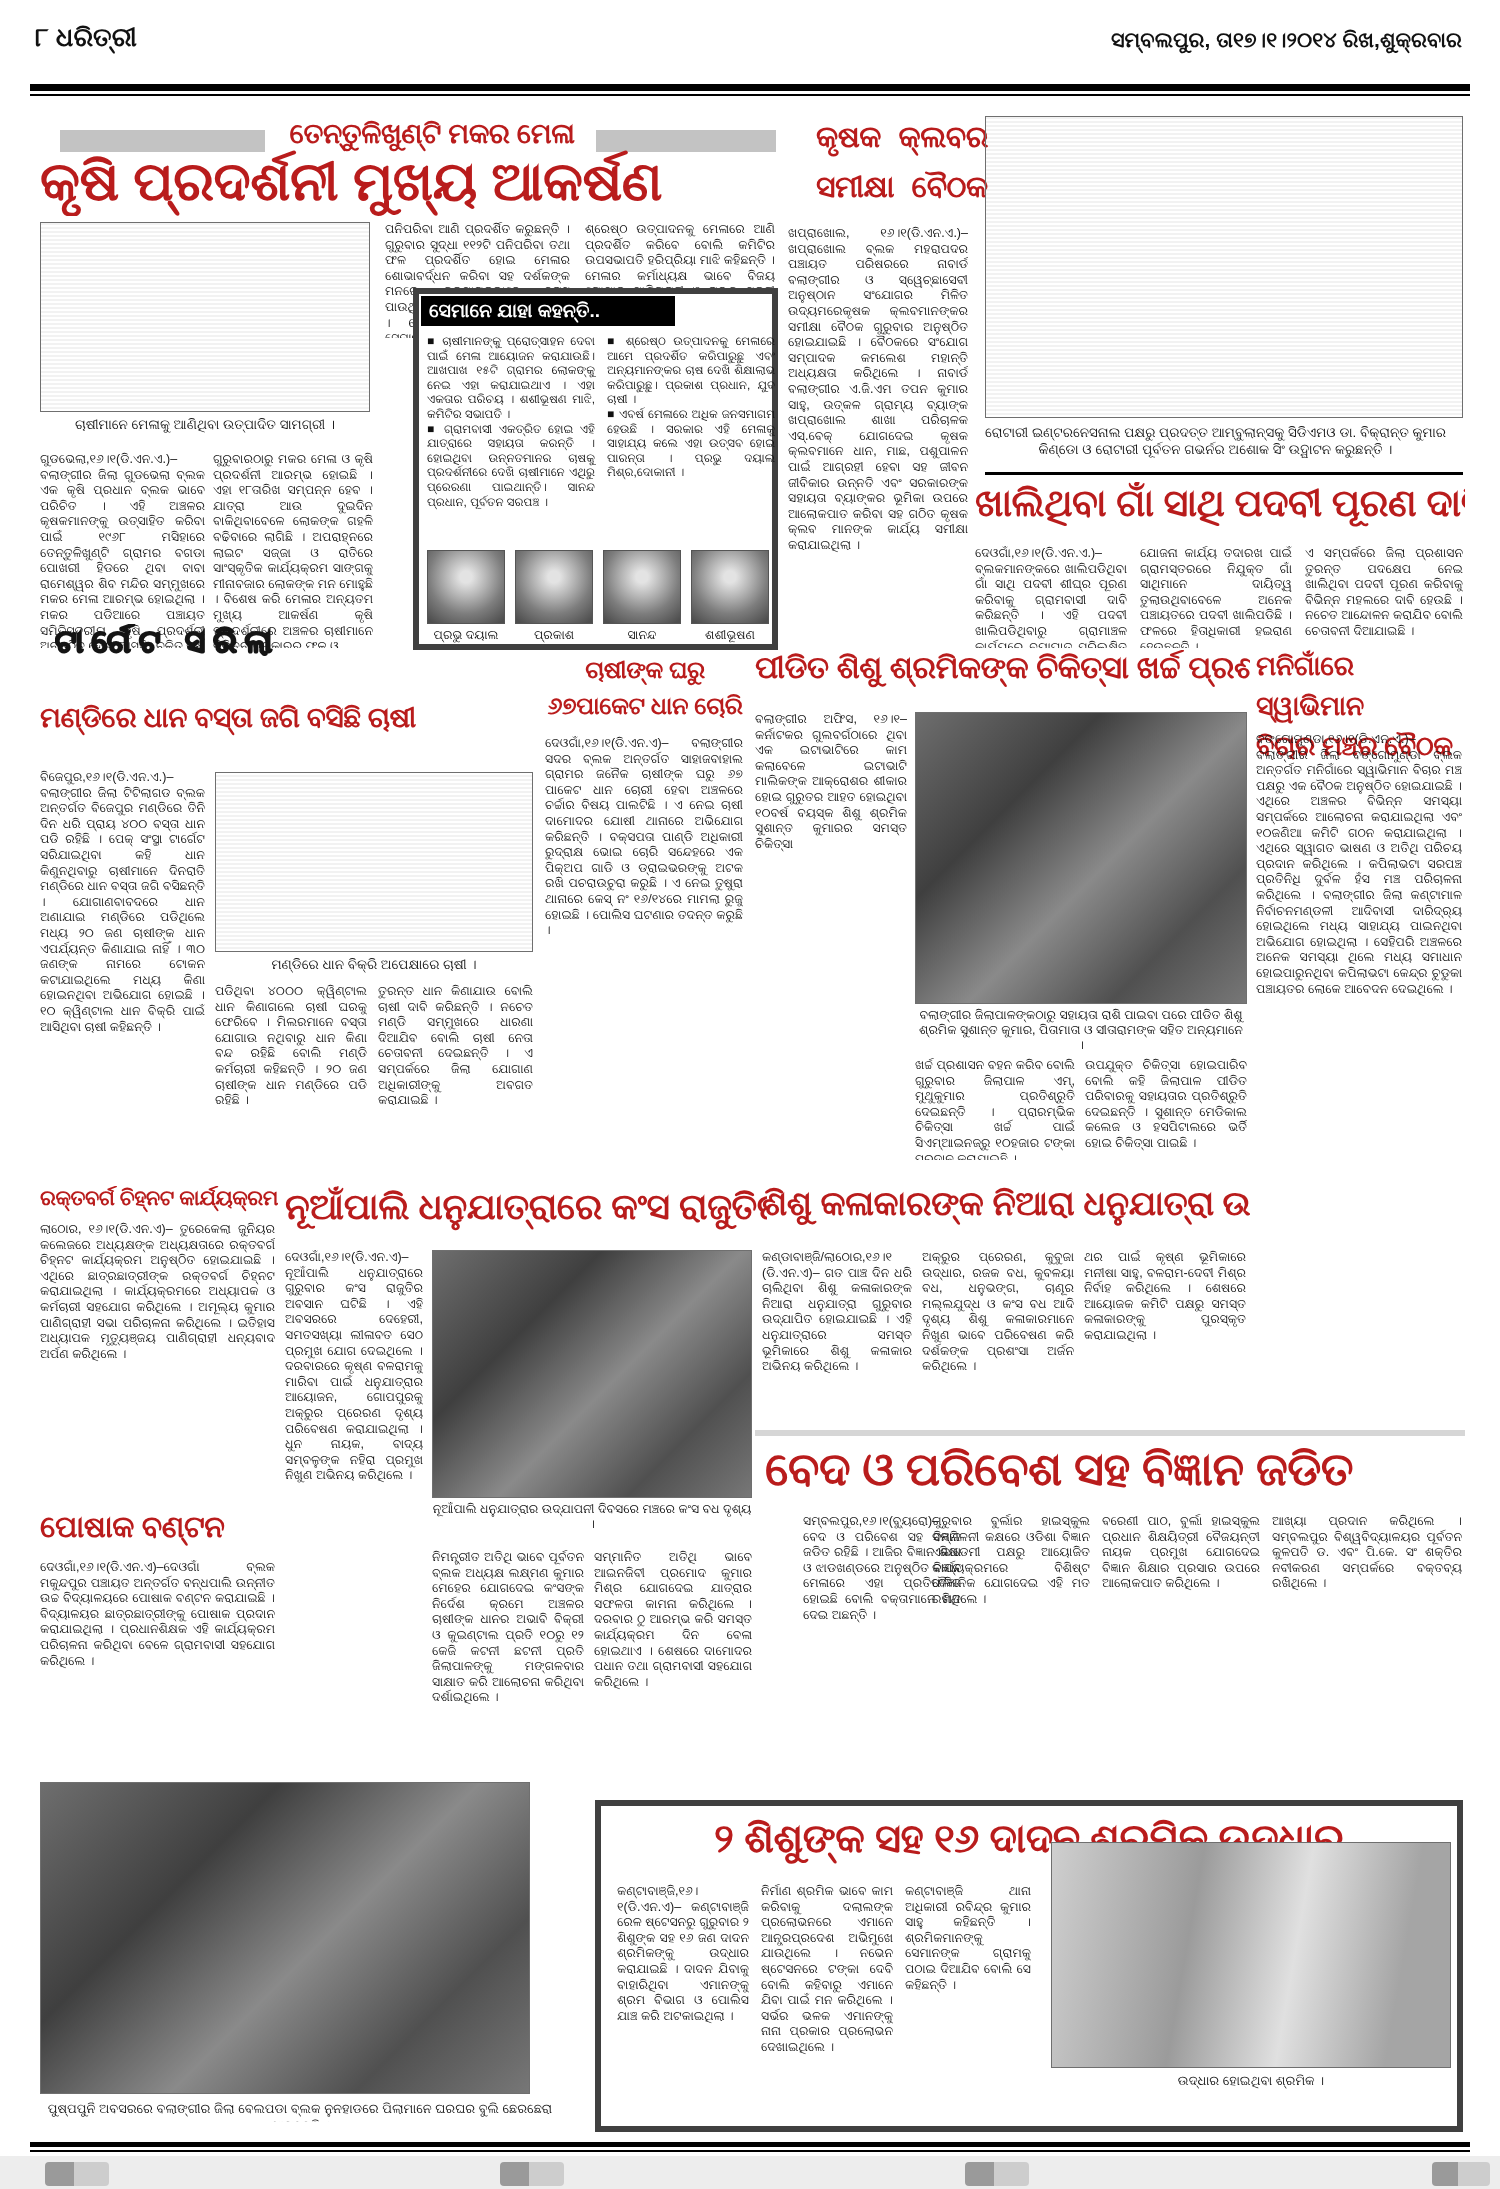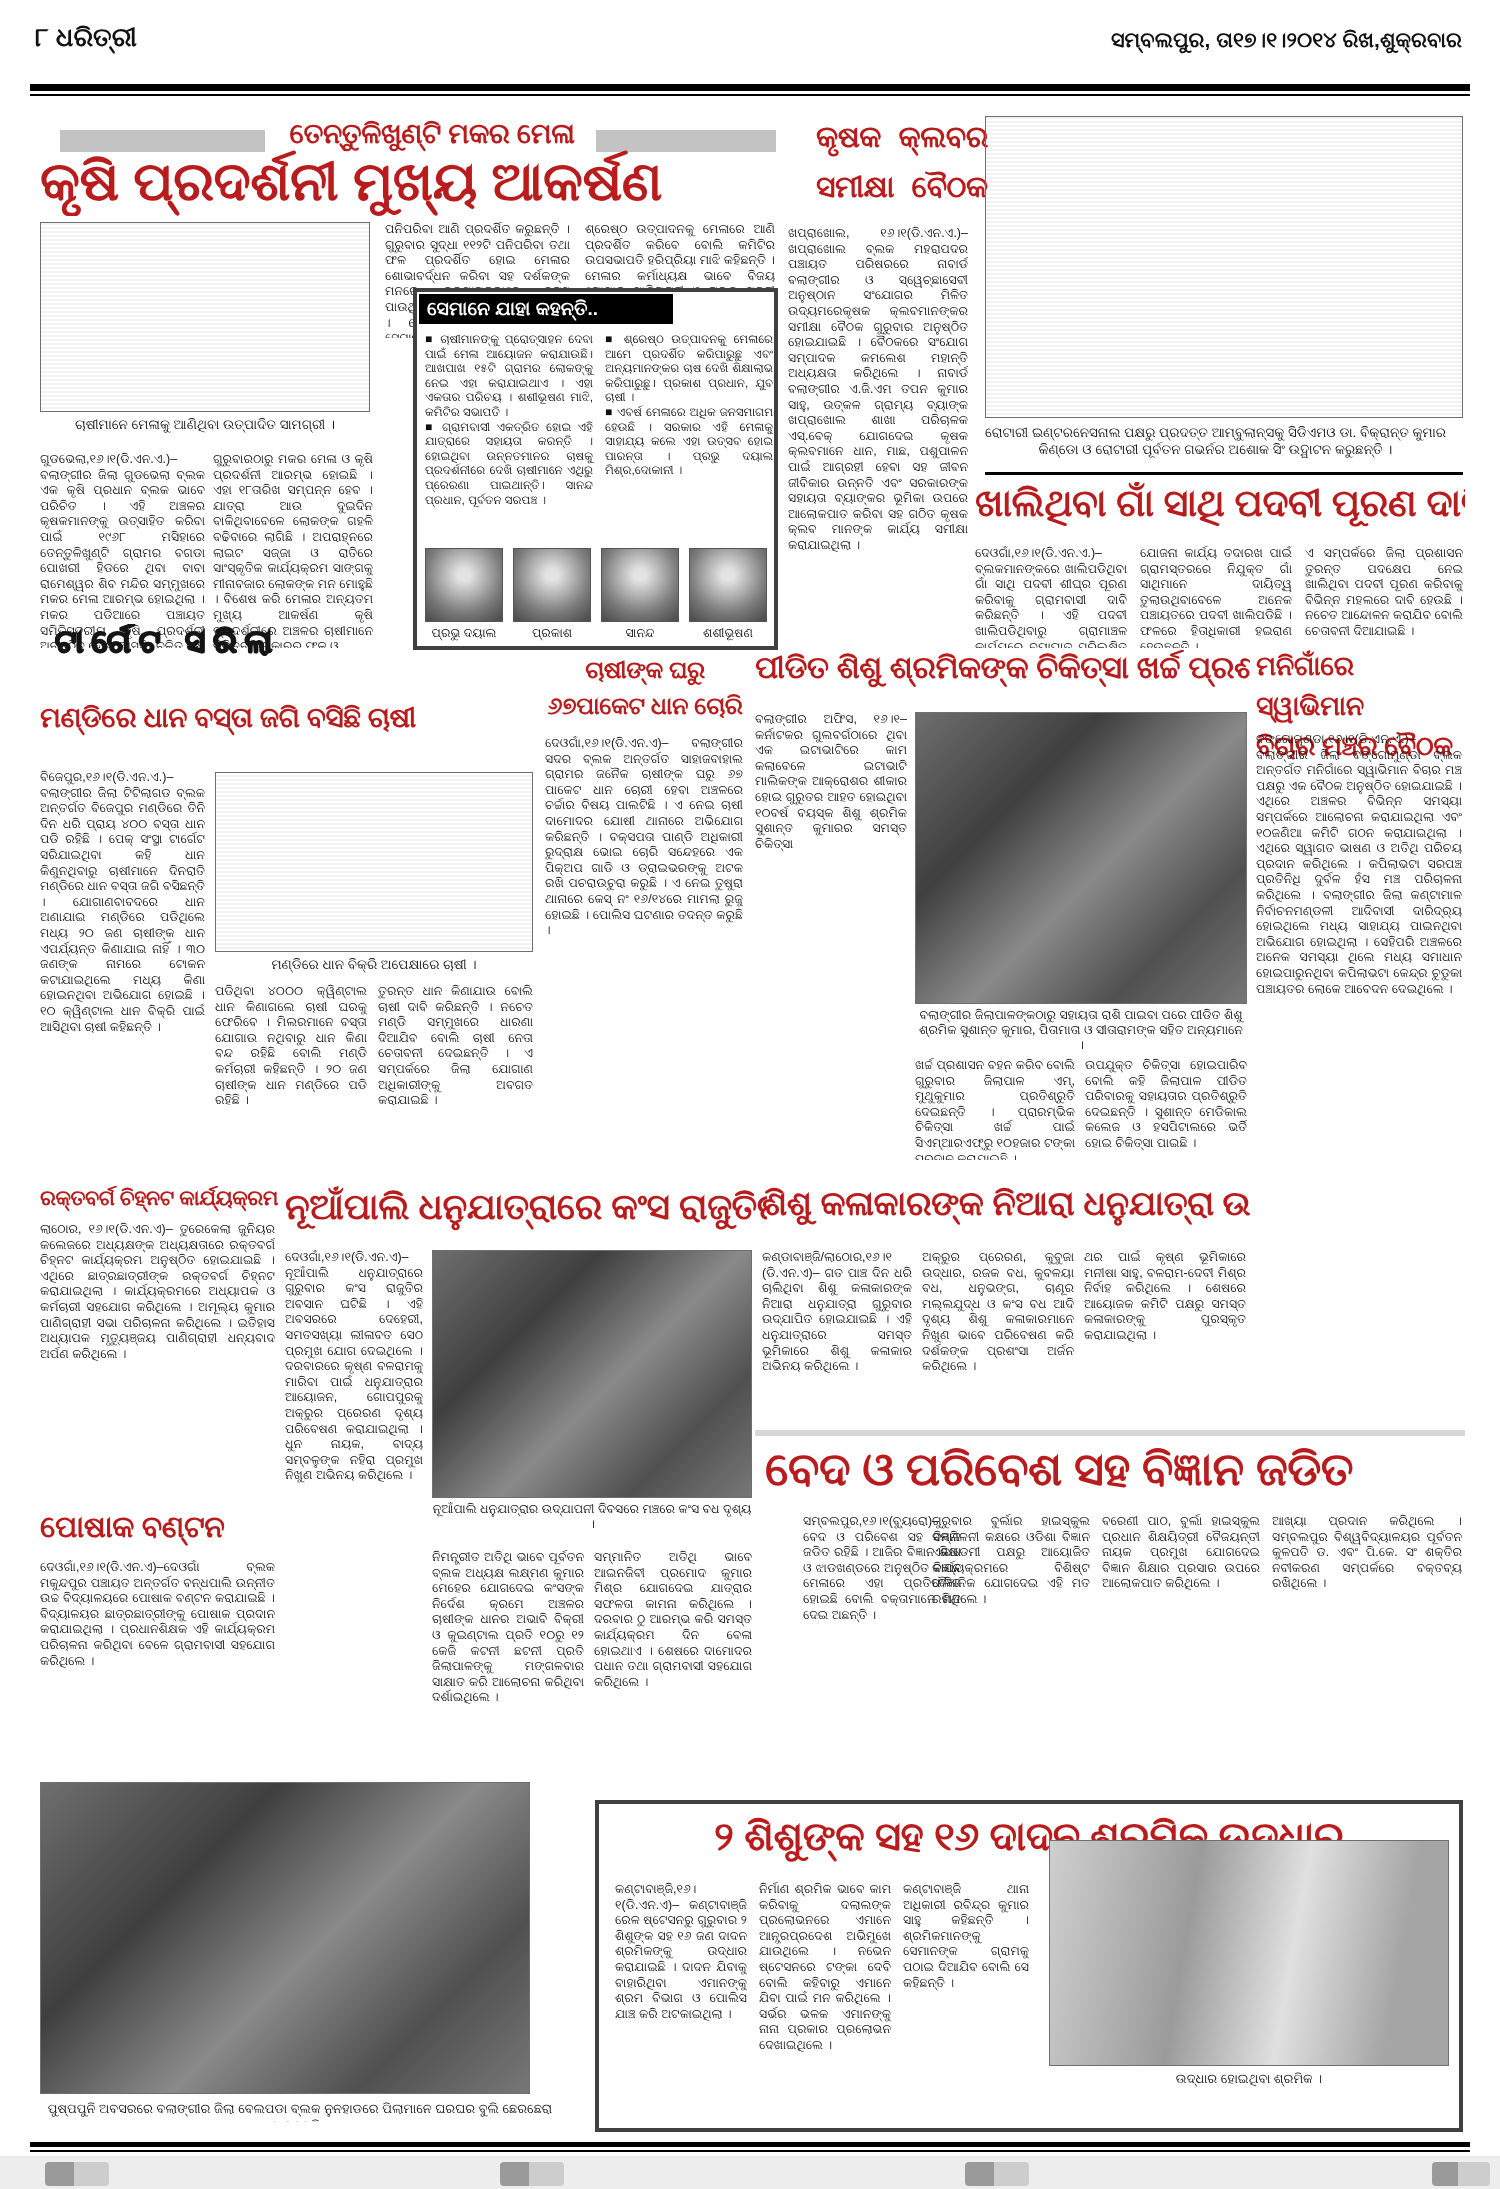--- a/index.html
+++ b/index.html
@@ -10,21 +10,21 @@
   .hl{font-weight:700;color:#b91c1c;letter-spacing:-0.5px;}
   .cap{font-size:13.5px;line-height:17px;text-align:center;color:#111;overflow:hidden;}
   .photo{border:1px solid #6f6f6f;box-sizing:border-box;
          background:linear-gradient(118deg,#9e9e9e 0%,#707070 22%,#bdbdbd 44%,#7c7c7c 62%,#a8a8a8 83%,#8a8a8a 100%);}
   .photo.dark{background:linear-gradient(135deg,#6e6e6e,#3f3f3f 30%,#8a8a8a 55%,#505050 78%,#777 100%);}
   .photo.light{background:linear-gradient(100deg,#cfcfcf,#9b9b9b 35%,#e0e0e0 60%,#a5a5a5 85%);}
   .grain{background-image:repeating-linear-gradient(0deg,rgba(255,255,255,.08) 0 2px,rgba(0,0,0,.05) 2px 4px);}
   .kickbar{background:#c3c3c3;}
   .rule{background:#000;}
   .grayrule{background:#d6d6d6;}
-  .quotebox{border:4px solid #404040;box-sizing:border-box;background:#fff;}
+  .quotebox{border:6px solid #404040;box-sizing:border-box;background:#fff;}
   .qtitle{background:#000;color:#fff;font-weight:700;font-size:19px;line-height:30px;padding-left:8px;overflow:hidden;white-space:nowrap;}
   .portrait{border:1px solid #555;box-sizing:border-box;
             background:radial-gradient(circle at 50% 36%,#e3e3e3 10%,#b5b5b5 34%,#7d7d7d 62%,#4e4e4e 95%);}
   .pname{font-size:12.5px;font-weight:400;text-align:center;overflow:hidden;white-space:nowrap;}
   .outline{color:#fff;-webkit-text-stroke:2px #141414;text-shadow:0 0 1px #000;}
   .nowrap{white-space:nowrap;overflow:hidden;}
   .pill{border-radius:4px;background:linear-gradient(90deg,#9a9a9a 0 45%,#cdcdcd 45% 100%);}
 </style>
 </head>
 <body>
@@ -92,21 +92,21 @@
   <div class="abs hl" style="left:545px;top:652px;width:200px;font-size:24px;line-height:36px;text-align:center;">
     <div>ଚାଷୀଙ୍କ ଘରୁ</div>
     <div>୬୭ପାକେଟ ଧାନ ଚୋରି</div>
   </div>
   <div class="abs body" style="left:545px;top:736px;width:198px;height:424px;">ଦେଓଗାଁ,୧୬।୧(ଡି.ଏନ.ଏ)– ବଲାଙ୍ଗୀର ସଦର ବ୍ଲକ ଅନ୍ତର୍ଗତ ସାହାଜବାହାଲ ଗ୍ରାମର ଜନୈକ ଚାଷୀଙ୍କ ଘରୁ ୬୭ ପାକେଟ ଧାନ ଚୋରୀ ହେବା ଅଞ୍ଚଳରେ ଚର୍ଚ୍ଚାର ବିଷୟ ପାଲଟିଛି । ଏ ନେଇ ଚାଷୀ ଦାମୋଦର ଯୋଷୀ ଥାନାରେ ଅଭିଯୋଗ କରିଛନ୍ତି । ବକ୍ସପତା ପାଣ୍ଡି ଅଧିକାରୀ ରୁଦ୍ରାକ୍ଷ ଭୋଇ ଚୋରି ସନ୍ଦେହରେ ଏକ ପିକ୍ଅପ ଗାଡି ଓ ଡ୍ରାଇଭରଙ୍କୁ ଅଟକ ରଖି ପଚରାଉଚୁରା କରୁଛି । ଏ ନେଇ ତୁଷୁରା ଥାନାରେ କେସ୍ ନଂ ୧୬/୧୪ରେ ମାମଲା ରୁଜୁ ହୋଇଛି । ପୋଲିସ ଘଟଣାର ତଦନ୍ତ କରୁଛି ।</div>
 
   <div class="abs hl nowrap" style="left:755px;top:650px;width:495px;height:48px;font-size:31px;">ପୀଡିତ ଶିଶୁ ଶ୍ରମିକଙ୍କ ଚିକିତ୍ସା ଖର୍ଚ୍ଚ ପ୍ରଶାସନ ବହନ କରିବ: ଜିଲାପାଳ</div>
   <div class="abs body" style="left:755px;top:712px;width:152px;height:448px;">ବଲାଙ୍ଗୀର ଅଫିସ, ୧୬।୧– କର୍ନାଟକର ଗୁଲବର୍ଗଠାରେ ଥିବା ଏକ ଇଟାଭାଟିରେ କାମ କଲାବେଳେ ଇଟାଭାଟି ମାଲିକଙ୍କ ଆକ୍ରୋଶର ଶୀକାର ହୋଇ ଗୁରୁତର ଆହତ ହୋଇଥିବା ୧୦ବର୍ଷ ବୟସ୍କ ଶିଶୁ ଶ୍ରମିକ ସୁଶାନ୍ତ କୁମାରର ସମସ୍ତ ଚିକିତ୍ସା</div>
   <div class="abs photo dark grain" style="left:915px;top:712px;width:332px;height:292px;"></div>
   <div class="abs cap" style="left:915px;top:1008px;width:332px;height:44px;font-size:12.5px;line-height:15px;">ବଲାଙ୍ଗୀର ଜିଲାପାଳଙ୍କଠାରୁ ସହାୟତା ରାଶି ପାଇବା ପରେ ପୀଡିତ ଶିଶୁ ଶ୍ରମିକ ସୁଶାନ୍ତ କୁମାର, ପିତାମାତା ଓ ସୀତାରାମଙ୍କ ସହିତ ଅନ୍ୟମାନେ ।</div>
-  <div class="abs body" style="left:915px;top:1058px;width:160px;height:102px;">ଖର୍ଚ୍ଚ ପ୍ରଶାସନ ବହନ କରିବ ବୋଲି ଗୁରୁବାର ଜିଲାପାଳ ଏମ୍, ମୁଥୁକୁମାର ପ୍ରତିଶ୍ରୁତି ଦେଇଛନ୍ତି । ପ୍ରାରମ୍ଭିକ ଚିକିତ୍ସା ଖର୍ଚ୍ଚ ପାଇଁ ସିଏମ୍ଆରଏଫ୍ରୁ ୧୦ହଜାର ଟଙ୍କା ପ୍ରଦାନ କରାଯାଇଛି ।</div>
+  <div class="abs body" style="left:915px;top:1058px;width:160px;height:102px;">ଖର୍ଚ୍ଚ ପ୍ରଶାସନ ବହନ କରିବ ବୋଲି ଗୁରୁବାର ଜିଲାପାଳ ଏମ୍, ମୁଥୁକୁମାର ପ୍ରତିଶ୍ରୁତି ଦେଇଛନ୍ତି । ପ୍ରାରମ୍ଭିକ ଚିକିତ୍ସା ଖର୍ଚ୍ଚ ପାଇଁ ସିଏମ୍ଆଇନଜ୍ରୁ ୧୦ହଜାର ଟଙ୍କା ପ୍ରଦାନ କରାଯାଇଛି ।</div>
   <div class="abs body" style="left:1085px;top:1058px;width:162px;height:102px;">ଉପଯୁକ୍ତ ଚିକିତ୍ସା ହୋଇପାରିବ ବୋଲି କହି ଜିଲାପାଳ ପୀଡିତ ପରିବାରକୁ ସହାୟତାର ପ୍ରତିଶ୍ରୁତି ଦେଇଛନ୍ତି । ସୁଶାନ୍ତ ମେଡିକାଲ କଲେଜ ଓ ହସପିଟାଲରେ ଭର୍ତି ହୋଇ ଚିକିତ୍ସା ପାଇଛି ।</div>
 
   <div class="abs hl" style="left:1256px;top:646px;width:208px;font-size:27px;line-height:40px;">
     <div>ମନିଗାଁରେ ସ୍ୱାଭିମାନ</div>
     <div>ବିଚାର ମଞ୍ଚର ବୈଠକ</div>
   </div>
   <div class="abs body" style="left:1256px;top:732px;width:206px;height:694px;">ବଙ୍ଗୋମୁଣ୍ଡା,୧୬।୧(ଡି.ଏନ୍.ଏ.)– ବଲାଙ୍ଗୀର ଜିଲା ବଙ୍ଗୋମୁଣ୍ଡା ବ୍ଲକ ଅନ୍ତର୍ଗତ ମନିଗାଁରେ ସ୍ୱାଭିମାନ ବିଚାର ମଞ୍ଚ ପକ୍ଷରୁ ଏକ ବୈଠକ ଅନୁଷ୍ଠିତ ହୋଇଯାଇଛି । ଏଥିରେ ଅଞ୍ଚଳର ବିଭିନ୍ନ ସମସ୍ୟା ସମ୍ପର୍କରେ ଆଲୋଚନା କରାଯାଇଥିଲା ଏବଂ ୧୦ଜଣିଆ କମିଟି ଗଠନ କରାଯାଇଥିଲା । ଏଥିରେ ସ୍ୱାଗତ ଭାଷଣ ଓ ଅତିଥି ପରିଚୟ ପ୍ରଦାନ କରିଥିଲେ । କପିଲାଭଟା ସରପଞ୍ଚ ପ୍ରତିନିଧି ଦୁର୍ବଳ ହଁସ ମଞ୍ଚ ପରିଚାଳନା କରିଥିଲେ । ବଲାଙ୍ଗୀର ଜିଲା କଣ୍ଟାମାଳ ନିର୍ବାଚନମଣ୍ଡଳୀ ଆଦିବାସୀ ଦାରିଦ୍ର୍ୟ ହୋଇଥିଲେ ମଧ୍ୟ ସାହାଯ୍ୟ ପାଇନଥିବା ଅଭିଯୋଗ ହୋଇଥିଲା । ସେହିପରି ଅଞ୍ଚଳରେ ଅନେକ ସମସ୍ୟା ଥିଲେ ମଧ୍ୟ ସମାଧାନ ହୋଇପାରୁନଥିବା କପିଲାଭଟା କେନ୍ଦ୍ର ଚୁଡୁକା ପଞ୍ଚାୟତର ଲୋକେ ଆବେଦନ ଦେଇଥିଲେ ।</div>
 
   <div class="abs hl nowrap" style="left:40px;top:1186px;width:238px;height:28px;font-size:21px;">ରକ୍ତବର୍ଗ ଚିହ୍ନଟ କାର୍ଯ୍ୟକ୍ରମ</div>
   <div class="abs body" style="left:40px;top:1222px;width:235px;height:278px;">ଲାଠୋର, ୧୬।୧(ଡି.ଏନ.ଏ)– ତୁରେକେଲା ଜୁନିୟର କଲେଜରେ ଅଧ୍ୟକ୍ଷଙ୍କ ଅଧ୍ୟକ୍ଷତାରେ ରକ୍ତବର୍ଗ ଚିହ୍ନଟ କାର୍ଯ୍ୟକ୍ରମ ଅନୁଷ୍ଠିତ ହୋଇଯାଇଛି । ଏଥିରେ ଛାତ୍ରଛାତ୍ରୀଙ୍କ ରକ୍ତବର୍ଗ ଚିହ୍ନଟ କରାଯାଇଥିଲା । କାର୍ଯ୍ୟକ୍ରମରେ ଅଧ୍ୟାପକ ଓ କର୍ମଚାରୀ ସହଯୋଗ କରିଥିଲେ । ଅମୂଲ୍ୟ କୁମାର ପାଣିଗ୍ରାହୀ ସଭା ପରିଚାଳନା କରିଥିଲେ । ଇତିହାସ ଅଧ୍ୟାପକ ମୃତ୍ୟୁଞ୍ଜୟ ପାଣିଗ୍ରାହୀ ଧନ୍ୟବାଦ ଅର୍ପଣ କରିଥିଲେ ।</div>

